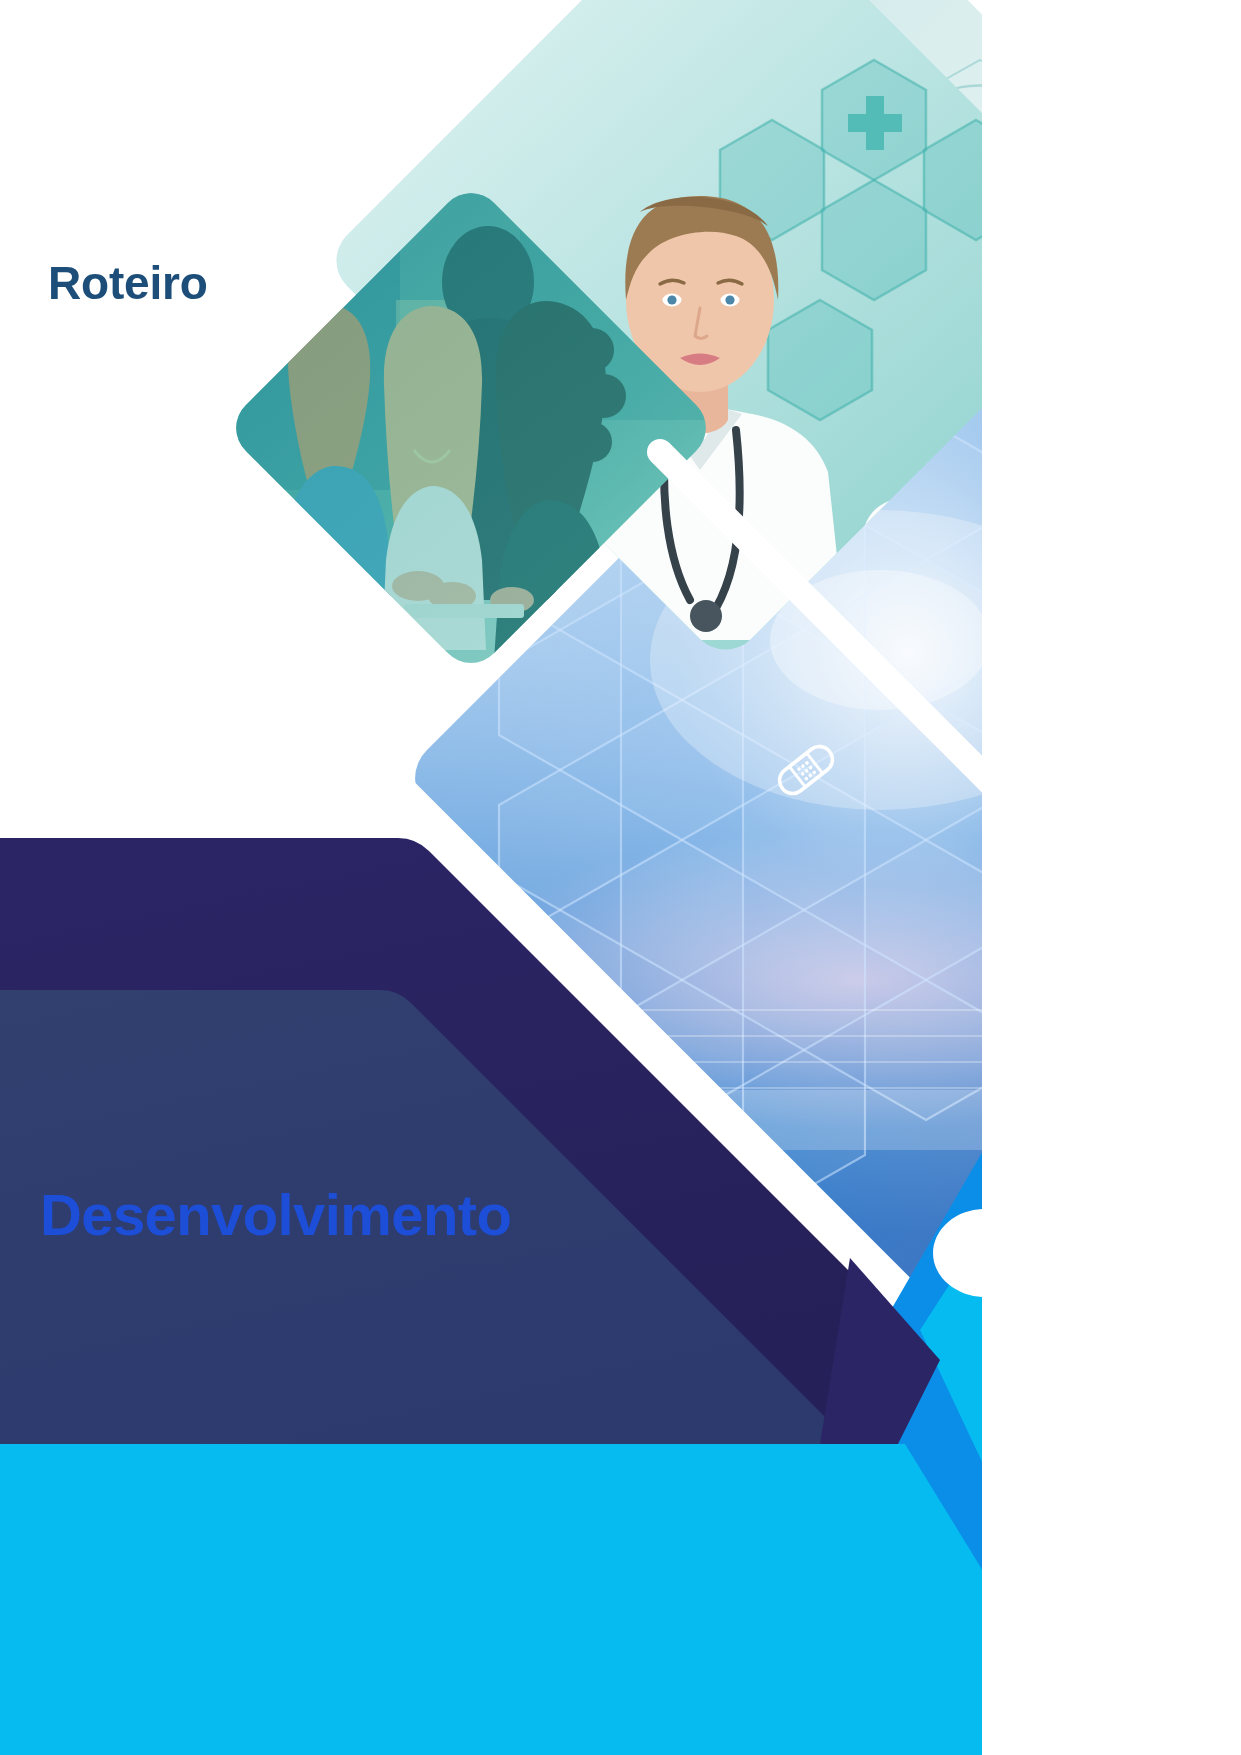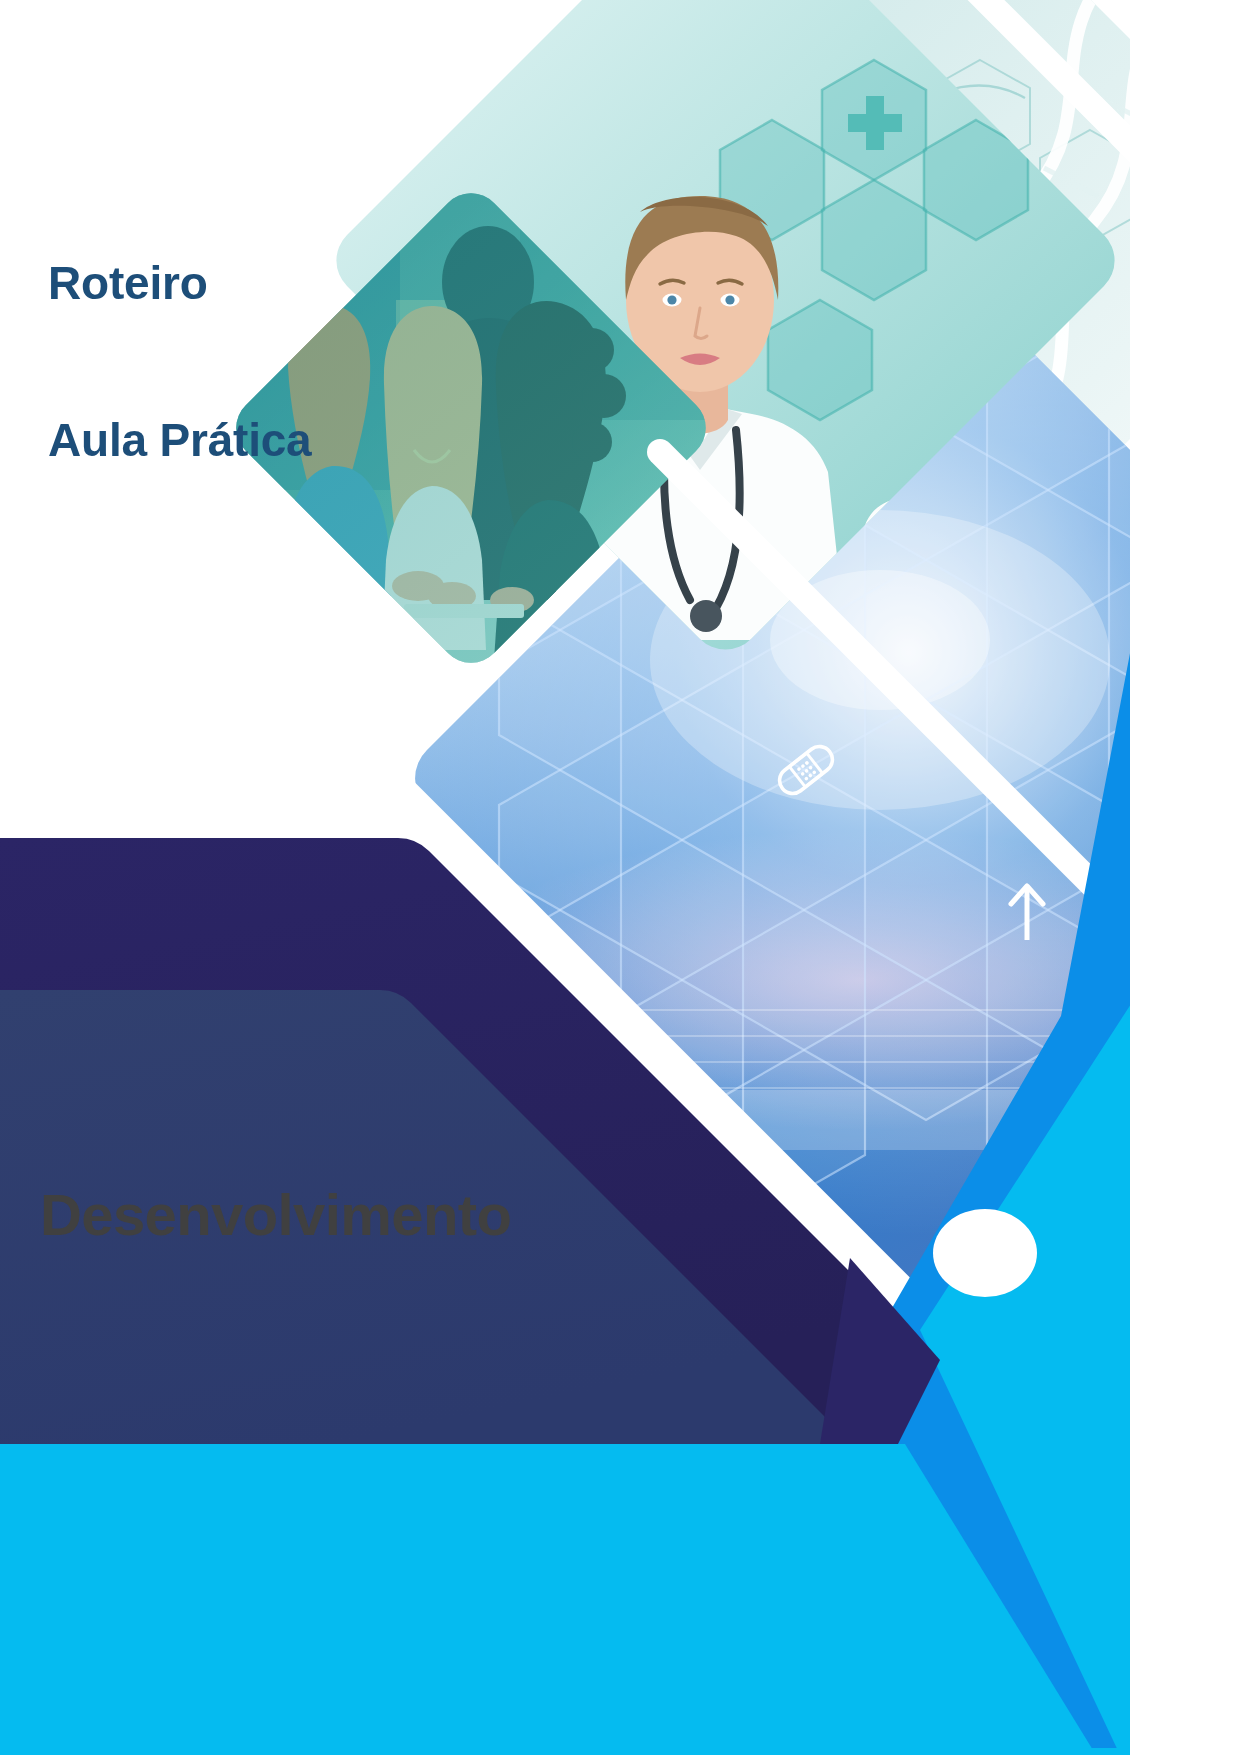--- a/index.html
+++ b/index.html
@@ -5,21 +5,21 @@
   html, body {
     margin: 0;
     padding: 0;
     background: #ffffff;
   }
   body {
     font-family: "Liberation Sans", sans-serif;
   }
   .page {
     position: relative;
-    width: 1130px;
+    width: 982px;
     height: 1755px;
     overflow: hidden;
     background: #ffffff;
   }
 
   
   .layer {
     position: absolute;
     left: 0;
     top: 0;
@@ -44,21 +44,21 @@
 
   .maintitle {
     position: absolute;
     left: 40px;
     top: 1044px;
     z-index: 40;
     line-height: 1.18;
     font-size: 58px;
     font-weight: bold;
     letter-spacing: -0.6px;
-    color: #404040;
+    color: #1d4ed8;
     white-space: pre;
   }
   .maintitle .tline { display: block; }
 </style>
 </head>
 <body>
 
 <div class="page">
 
   <svg class="layer" viewBox="0 0 1241 1755" width="1241" height="1755" xmlns="http://www.w3.org/2000/svg">
@@ -423,20 +423,19 @@
 
     <ellipse cx="985" cy="1253" rx="52" ry="44" fill="#ffffff"></ellipse>
 
     <path d="M 0,1444 L 905,1444 L 1096,1755 L 0,1755 Z" fill="#05bbf0"></path>
 
     <rect x="0" y="1748" width="1241" height="7" fill="#05bbf0"></rect>
   </svg>
 
   <div class="kicker">
     <span class="kline">Roteiro</span>
-    <span class="kline">Aula Prática</span>
   </div>
 
   <div class="maintitle">
     <span class="tline">Desenvolvimento</span>
   </div>
 
 </div>
 
 </body></html>

